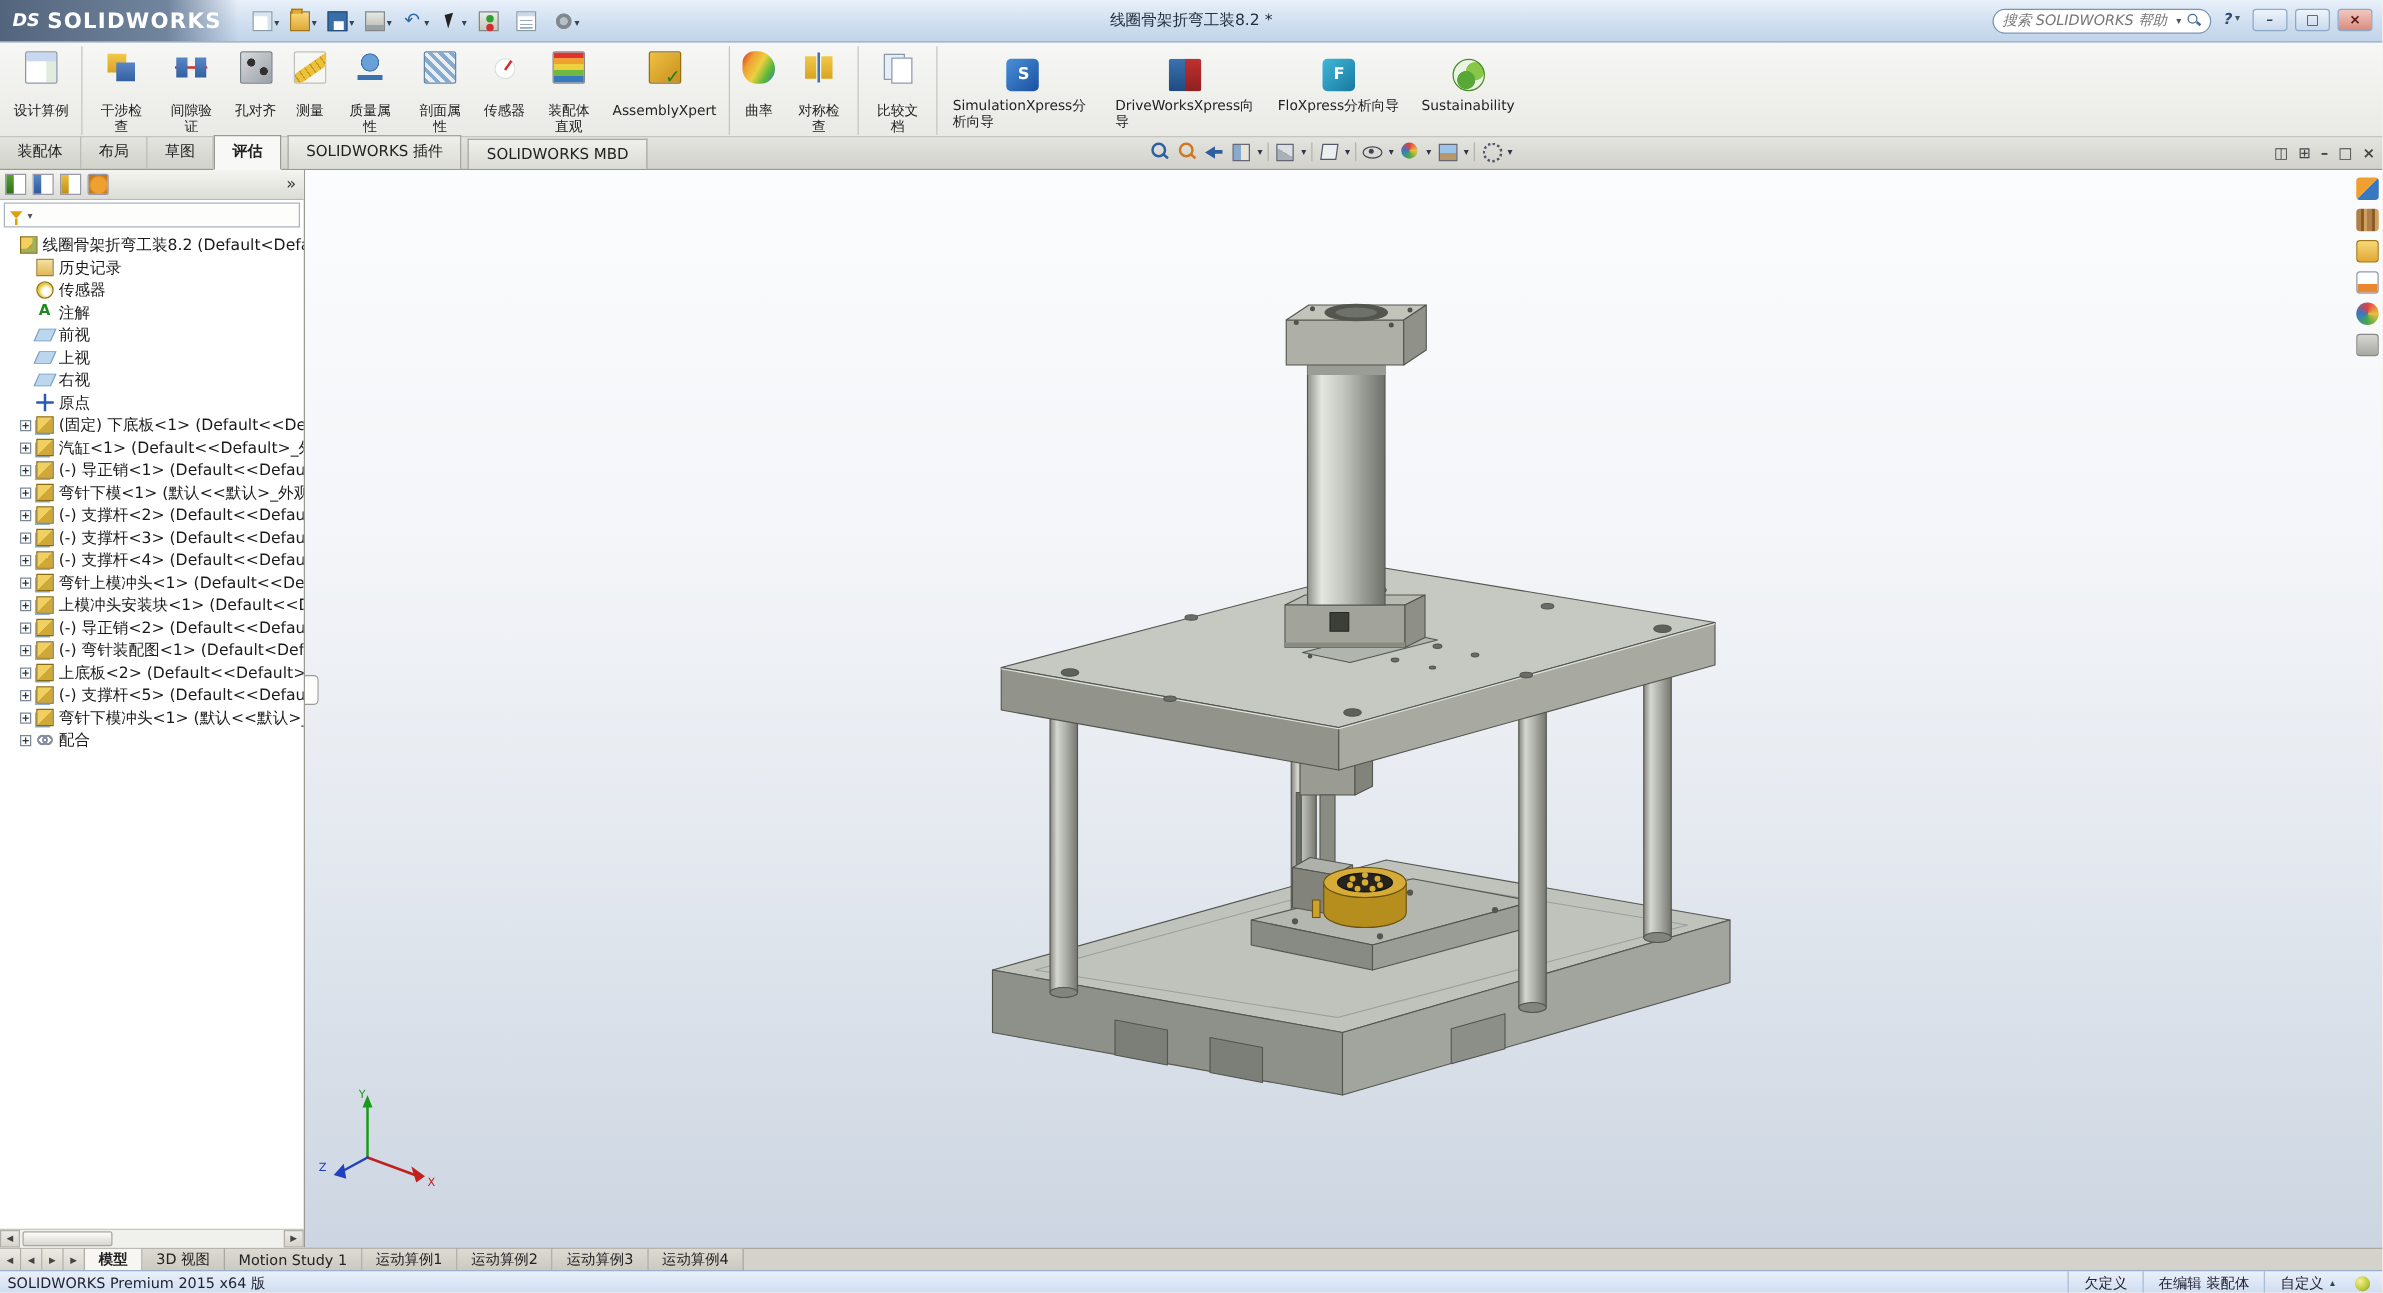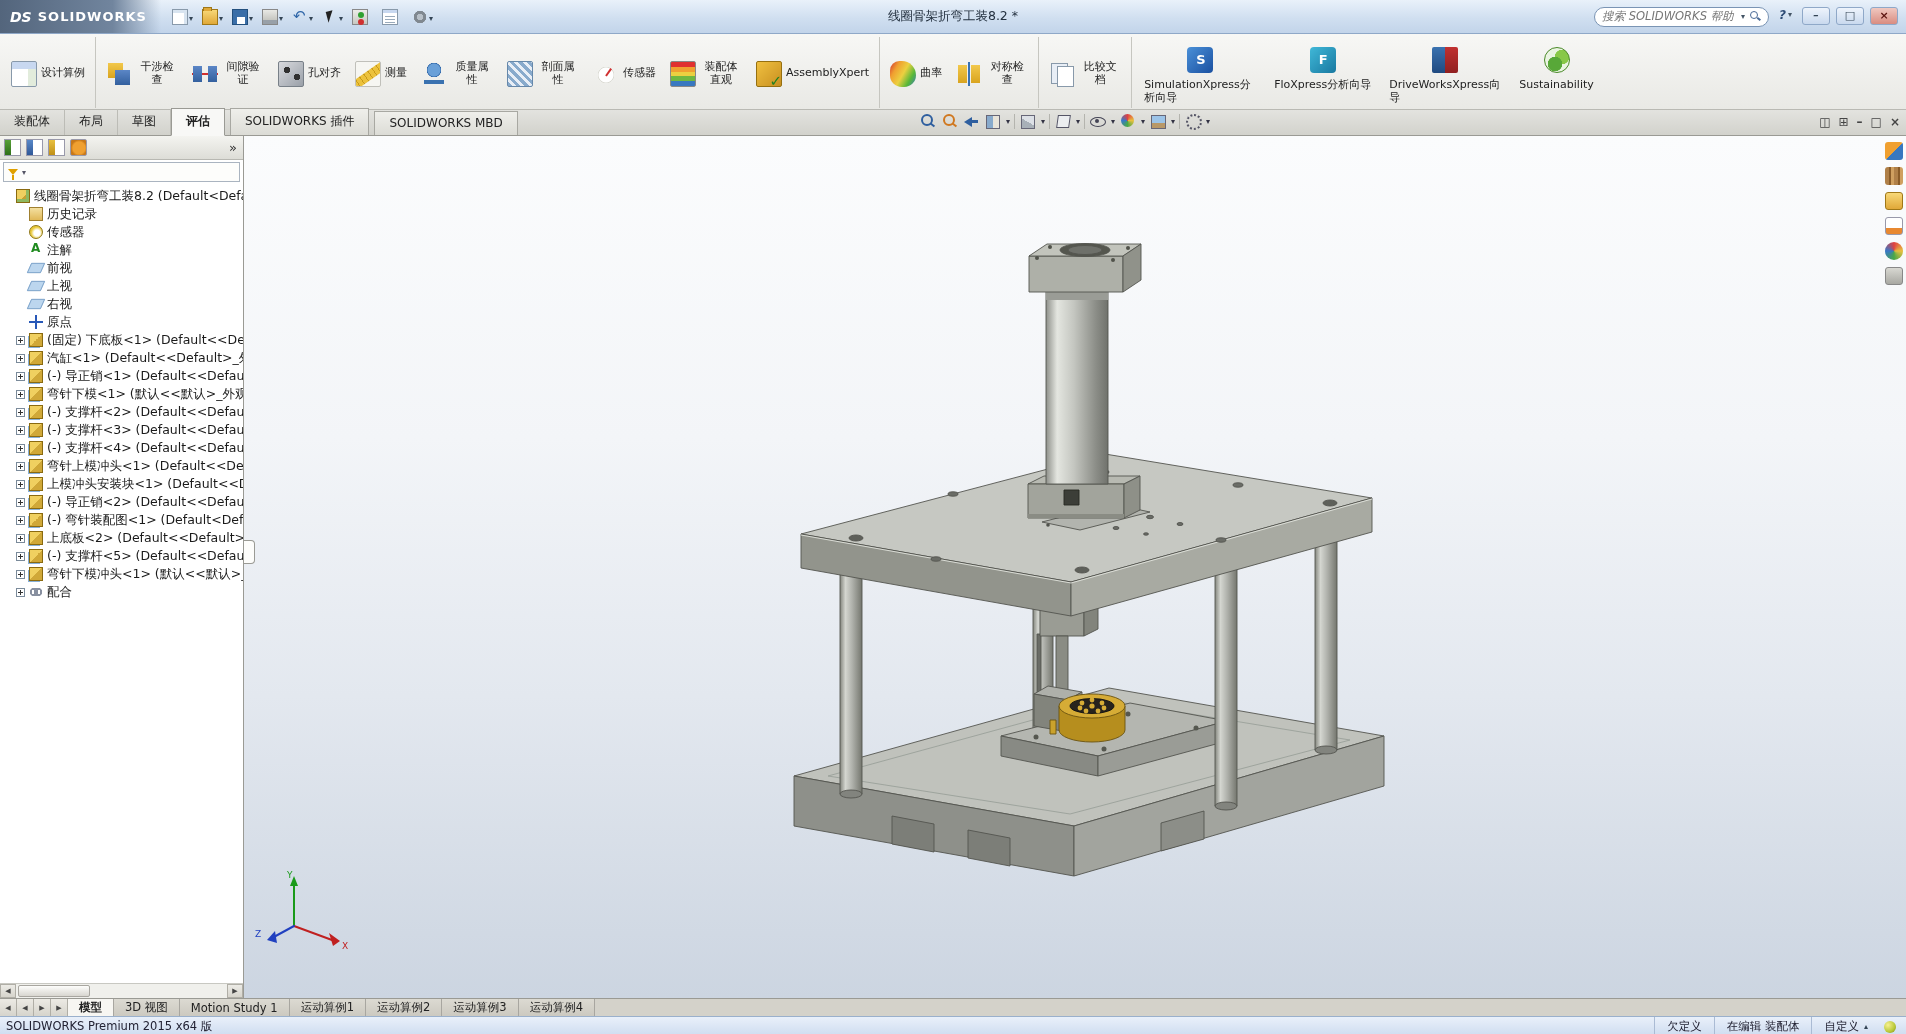--- a/index.html
+++ b/index.html
@@ -3,21 +3,21 @@
 <meta charset="utf-8">
 <style>
 *{margin:0;padding:0;box-sizing:border-box;}
 html,body{width:1906px;height:1034px;overflow:hidden;font-family:"DejaVu Sans","Liberation Sans",sans-serif;font-size:12px;color:#1a1a1a;}
 #app{position:relative;width:1906px;height:1034px;background:#ece9e2;}
 
 
 #titlebar{height:34px;display:flex;align-items:center;background:linear-gradient(#e9f1fa,#d0dff0 55%,#c2d4ea);border-bottom:1px solid #8fa8c8;position:relative;padding-right:8px;}
 .brand{display:flex;align-items:center;gap:6px;padding:0 14px 0 10px;height:100%;background:linear-gradient(90deg,#53657c,#71859e 70%,rgba(113,133,158,0));min-width:150px;}
 .brand-mark{font-style:italic;font-weight:bold;color:#fff;font-size:14px;}
-.brand-name{color:#fff;font-weight:bold;font-size:13px;letter-spacing:1px;}
+.brand-name{color:#fff;font-weight:bold;font-size:17px;letter-spacing:1px;}
 .qat{display:flex;align-items:center;gap:3px;padding:0 8px;}
 .qbtn{display:flex;align-items:center;gap:1px;padding:2px 3px;border-radius:2px;}
 .qicon{width:16px;height:16px;display:inline-block;position:relative;}
 .qcaret::after{content:"▾";font-size:8px;color:#345;}
 .doc-title{position:absolute;left:0;right:0;text-align:center;font-size:12.5px;color:#23303f;pointer-events:none;}
 .tb-right{margin-left:auto;display:flex;align-items:flex-start;gap:6px;z-index:2;font-style:italic;}
 .searchbox{width:175px;height:20px;background:#fff;border:1px solid #7a94b4;border-radius:10px;display:flex;align-items:center;padding:0 7px;gap:5px;color:#777;font-size:11.5px;}
 .search-label{flex:1;white-space:nowrap;overflow:hidden;}
 .sb-caret{font-size:8px;color:#456;}
 .sb-mag{width:11px;height:11px;position:relative;}
@@ -41,21 +41,21 @@
 .qi-select::after{content:"";position:absolute;left:5px;top:2px;border-left:7px solid #222;border-bottom:11px solid transparent;transform:rotate(-15deg);}
 .qi-rebuild{background:linear-gradient(#ecece8,#c8c8c2);border:1px solid #888;}
 .qi-rebuild::before{content:"";position:absolute;left:5px;top:2px;width:6px;height:6px;border-radius:50%;background:#30a030;}
 .qi-rebuild::after{content:"";position:absolute;left:5px;top:9px;width:6px;height:6px;border-radius:50%;background:#d03030;}
 .qi-props{background:#fff;border:1px solid #8899aa;box-shadow:inset 0 3px 0 #c8d8f0;}
 .qi-props::after{content:"";position:absolute;left:2px;top:6px;width:10px;height:7px;background:repeating-linear-gradient(#9ab 0 1px,transparent 1px 3px);}
 .qi-options{background:radial-gradient(circle at 8px 8px,#b8c0c8 3px,#808890 3.5px 6px,transparent 6.5px);}
 
 
 #ribbon{height:76px;background:linear-gradient(#f7f7f5,#e9e9e5);border-bottom:1px solid #b9b9b3;display:flex;align-items:stretch;padding:3px 4px 1px;}
-.rtool{display:flex;flex-direction:row;align-items:center;justify-content:flex-start;padding:4px 7px 2px;gap:4px;color:#222;border-radius:3px;}
+.rtool{display:flex;flex-direction:column;align-items:center;justify-content:flex-start;padding:4px 7px 2px;gap:16px;color:#222;border-radius:3px;}
 .ricon{width:26px;height:26px;display:inline-block;position:relative;border-radius:2px;flex:0 0 26px;}
 .rlabel{font-size:11px;line-height:12.5px;text-align:center;max-width:42px;}
 .rtool.w .rlabel{max-width:none;white-space:nowrap;}
 .rtool.h{flex-direction:column;align-items:center;padding:10px 9px;gap:6px;}
 .rtool.h .rlabel{max-width:112px;text-align:left;}
 .sep-after{border-right:1px solid #c6c6c0;margin-right:3px;padding-right:10px;border-radius:0;}
 
 .ri-study{background:#fff;border:1px solid #8899aa;box-shadow:inset 0 7px 0 #c8d8f0,inset -8px 0 0 #e2ecdc;}
 .ri-interf{background:linear-gradient(#5b86c6,#33609e),linear-gradient(#f2c84b,#d9a41f);background-size:15px 15px,15px 15px;background-position:9px 9px,2px 2px;background-repeat:no-repeat;}
 .ri-gap{background:linear-gradient(#5b86c6,#33609e),linear-gradient(#5b86c6,#33609e),linear-gradient(#d03030,#d03030);background-size:9px 16px,9px 16px,26px 2px;background-position:1px 5px,16px 5px,0 12px;background-repeat:no-repeat;}
@@ -312,27 +312,27 @@
         <span class="ricon ri-compare"></span>
         <span class="rlabel">比较文档</span>
       </div>
 
       <div class="rtool h">
         <span class="ricon ri-simx"></span>
         <span class="rlabel">SimulationXpress分析向导</span>
       </div>
 
       <div class="rtool h">
+        <span class="ricon ri-dwx"></span>
+        <span class="rlabel">DriveWorksXpress向导</span>
+      </div>
+
+      <div class="rtool h">
         <span class="ricon ri-flox"></span>
         <span class="rlabel">FloXpress分析向导</span>
-      </div>
-
-      <div class="rtool h">
-        <span class="ricon ri-dwx"></span>
-        <span class="rlabel">DriveWorksXpress向导</span>
       </div>
 
       <div class="rtool h">
         <span class="ricon ri-sust"></span>
         <span class="rlabel">Sustainability</span>
       </div>
     </div>
 
   <div id="tabbar">
     <div style="display:flex;align-items:flex-end;height:100%;">

